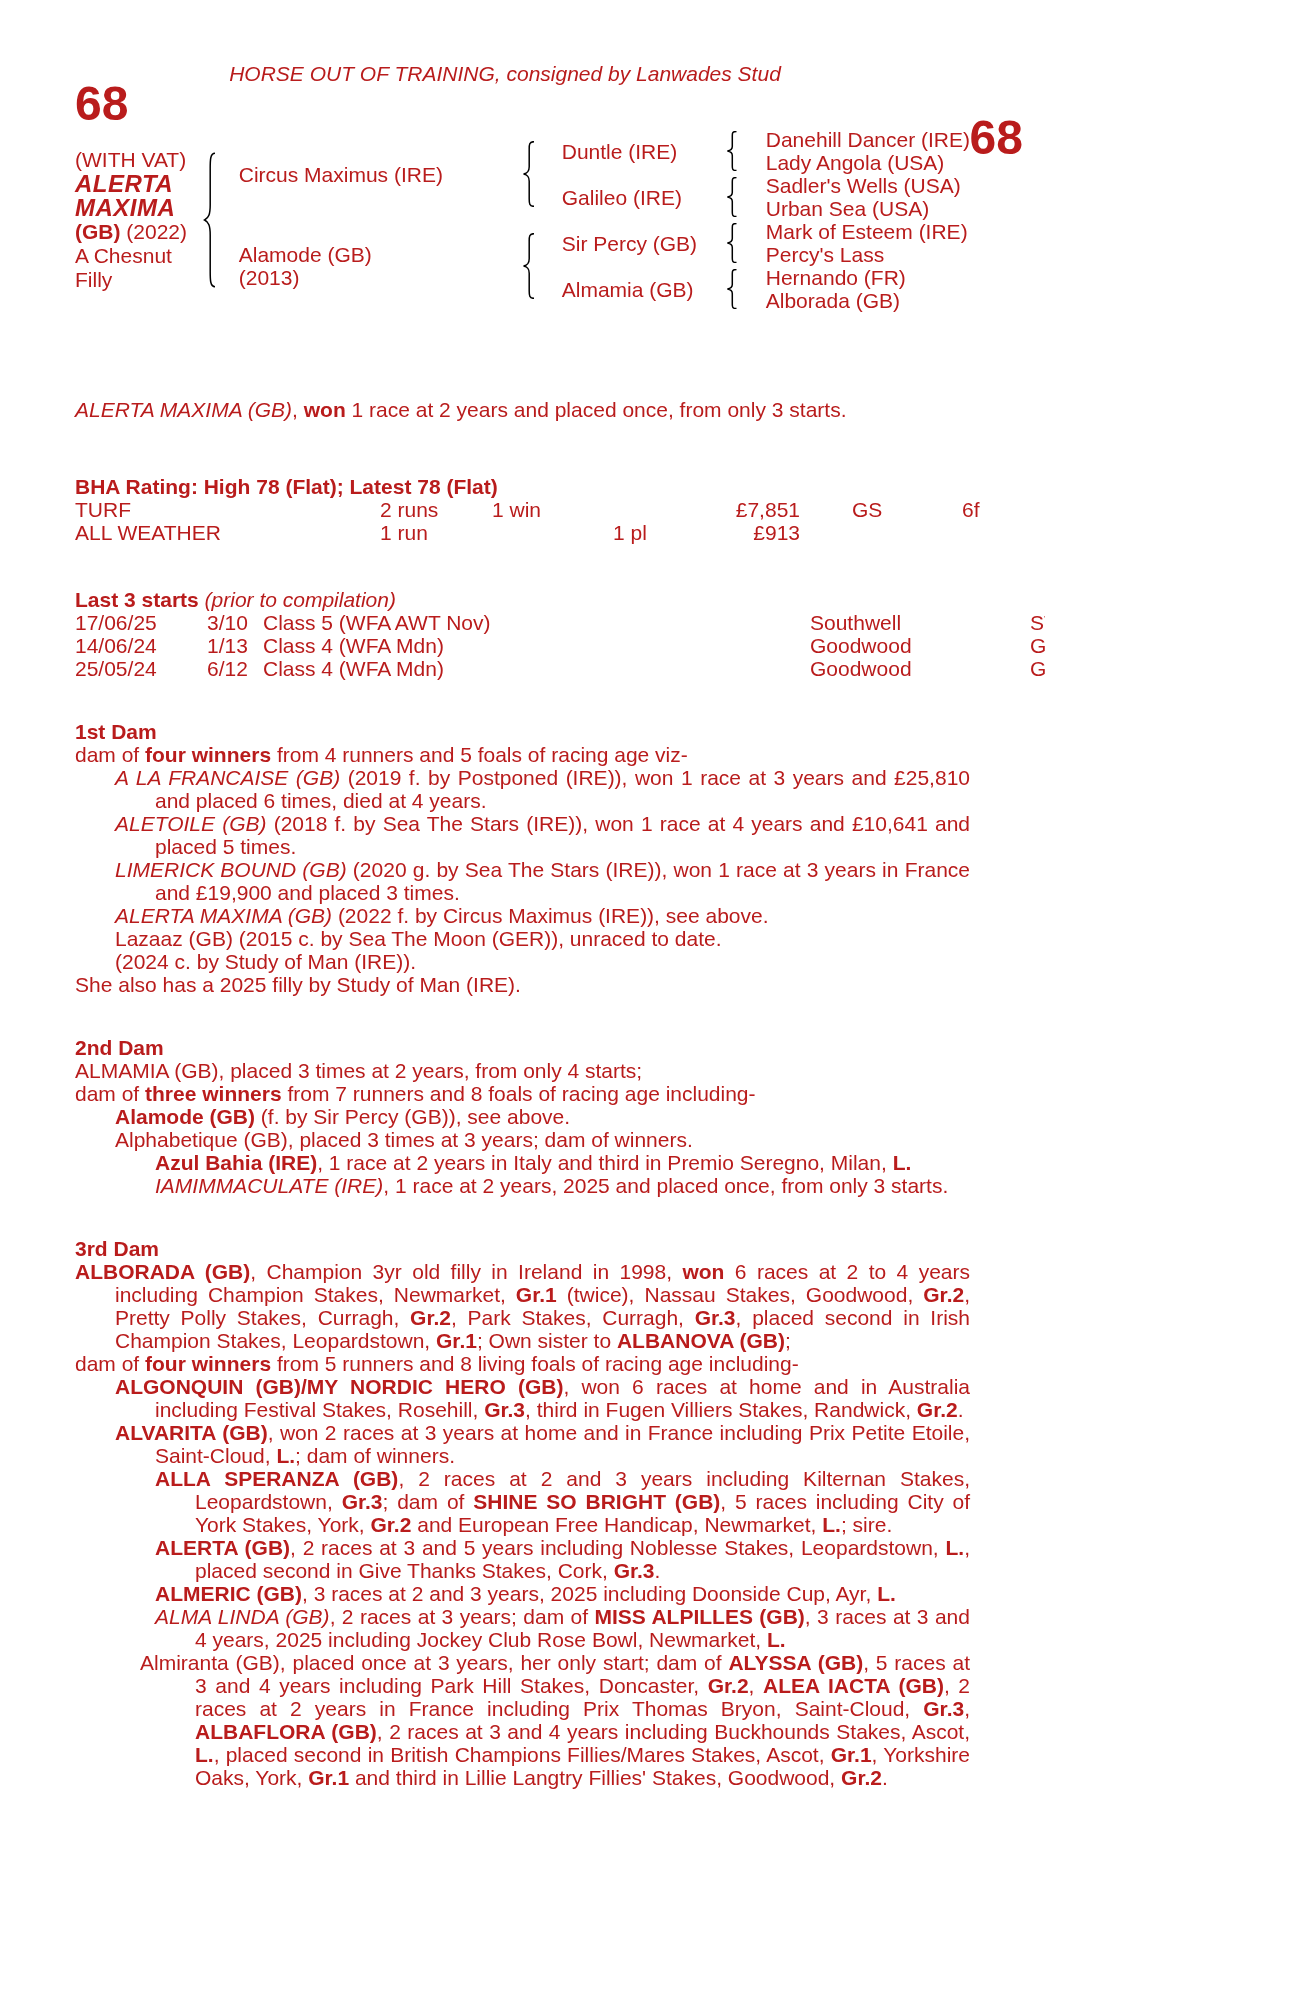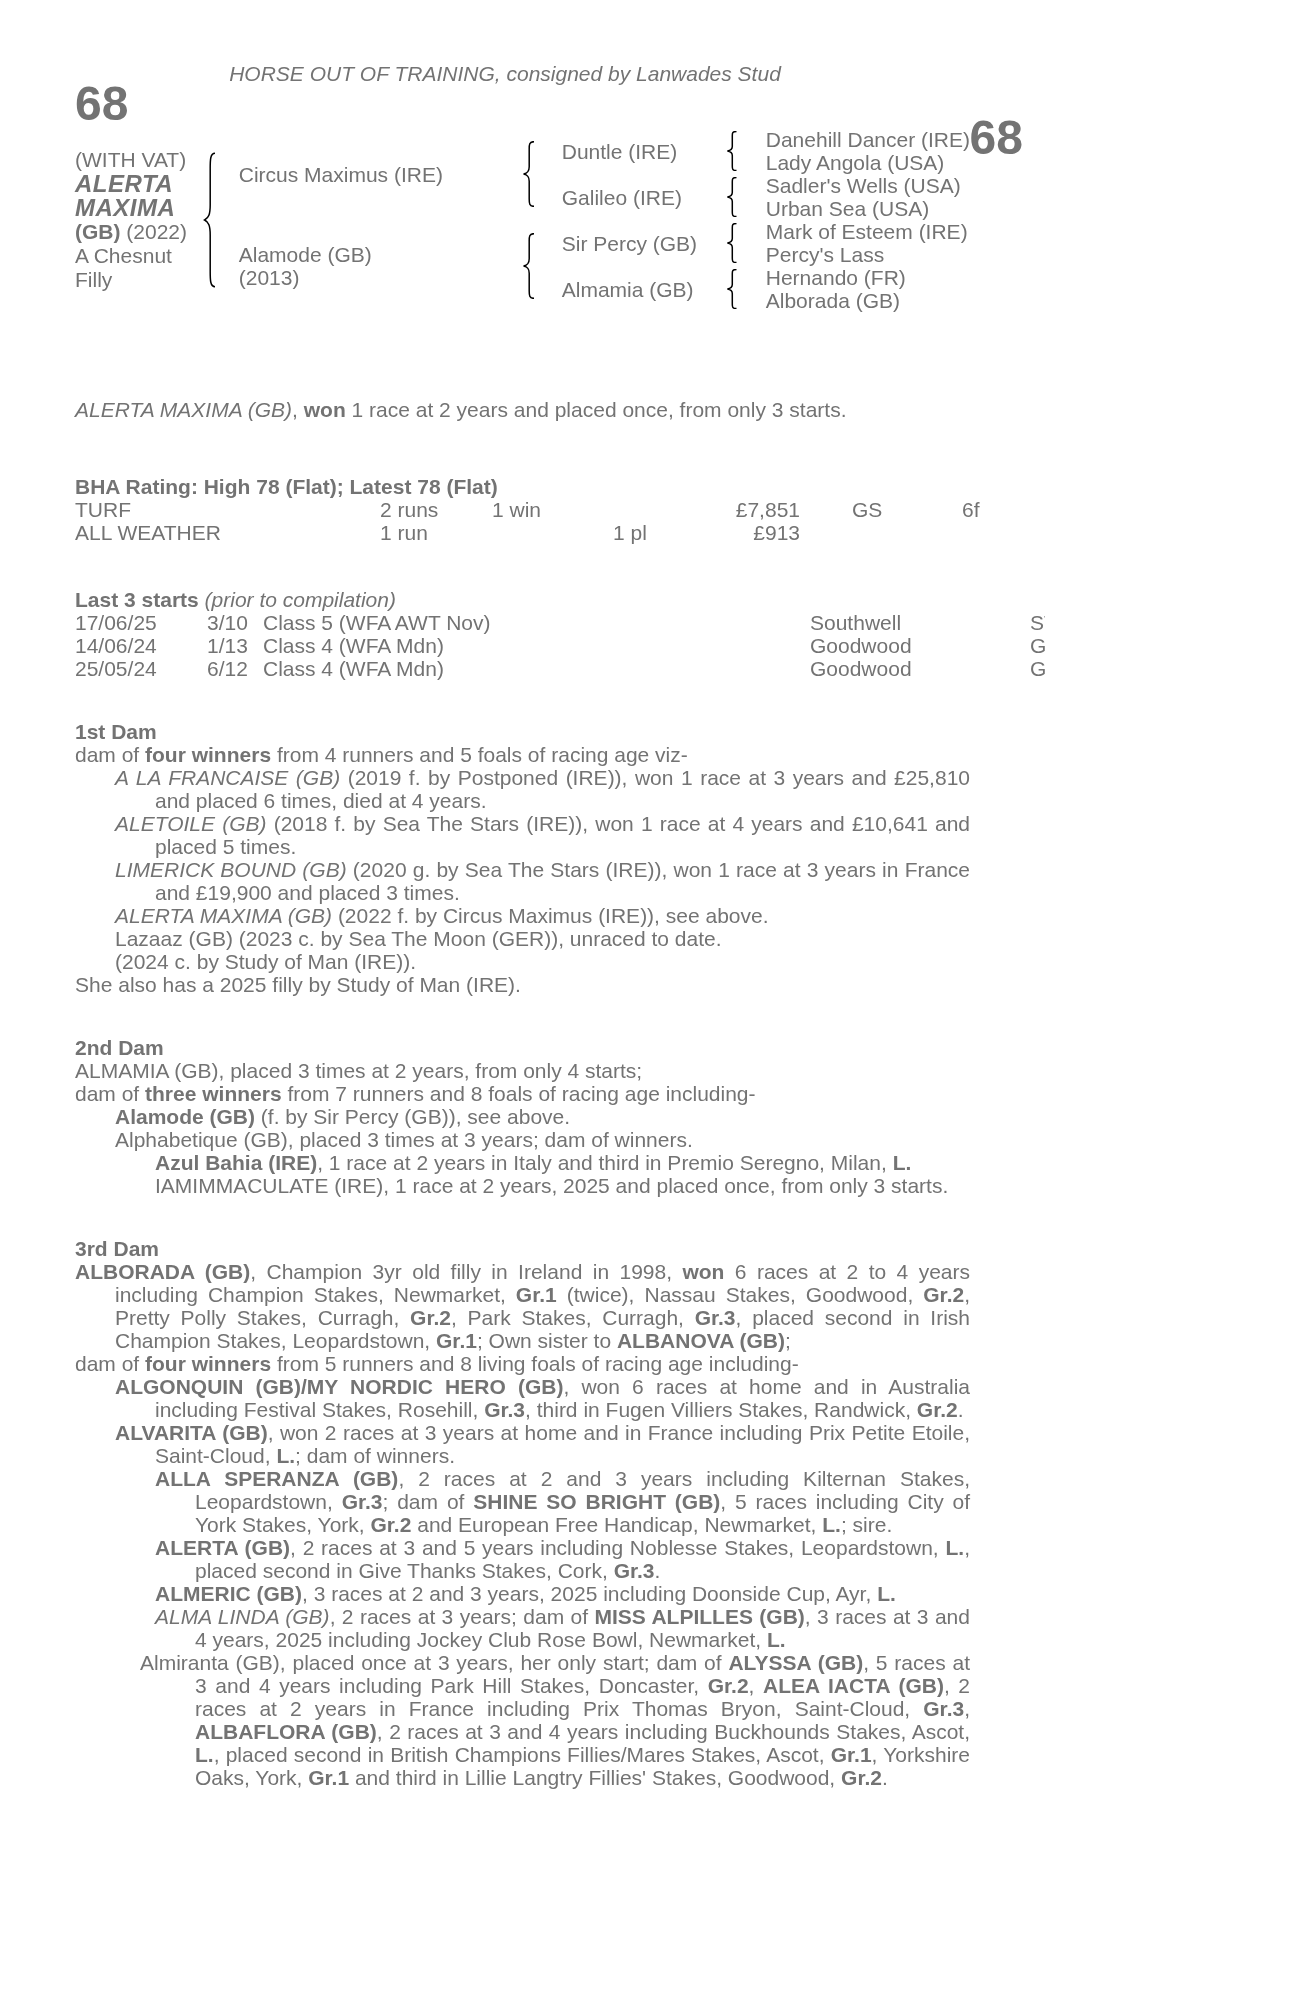--- a/index.html
+++ b/index.html
@@ -2,21 +2,21 @@
 <html><head>
 <meta charset="utf-8">
 <style>
   * { box-sizing: border-box; margin: 0; padding: 0; }
   html, body { background: #ffffff; }
   .page {
     position: relative;
     width: 1045px;
     height: 2000px;
     background: #ffffff;
-    color: #737373;
+    color: #b91c1c;
     font-family: "Liberation Sans", sans-serif;
     font-size: 21px;
     line-height: 23px;
     overflow: hidden;
   }
   .page-header {
     position: absolute;
     top: 62px; left: 0;
     width: 1010px;
     text-align: center;
@@ -230,33 +230,33 @@
       </div>
     </div>
 
     <div class="dam-section">
       <div class="dam-head">1st Dam</div>
       <p class="p-flat"><span>dam of </span><span style="font-weight: bold;">four winners</span><span> from 4 runners and 5 foals of racing age viz-</span></p>
       <p class="p-h1"><span style="font-style: italic;">A LA FRANCAISE (GB)</span><span> (2019 f. by Postponed (IRE)), won 1 race at 3 years and £25,810 and placed 6 times, died at 4 years.</span></p>
       <p class="p-h1"><span style="font-style: italic;">ALETOILE (GB)</span><span> (2018 f. by Sea The Stars (IRE)), won 1 race at 4 years and £10,641 and placed 5 times.</span></p>
       <p class="p-h1"><span style="font-style: italic;">LIMERICK BOUND (GB)</span><span> (2020 g. by Sea The Stars (IRE)), won 1 race at 3 years in France and £19,900 and placed 3 times.</span></p>
       <p class="p-h1"><span style="font-style: italic;">ALERTA MAXIMA (GB)</span><span> (2022 f. by Circus Maximus (IRE)), see above.</span></p>
-      <p class="p-h1"><span>Lazaaz (GB) (2023 c. by Sea The Moon (GER)), unraced to date.</span></p>
+      <p class="p-h1"><span>Lazaaz (GB) (2015 c. by Sea The Moon (GER)), unraced to date.</span></p>
       <p class="p-h1"><span>(2024 c. by Study of Man (IRE)).</span></p>
       <p class="p-flat"><span>She also has a 2025 filly by Study of Man (IRE).</span></p>
     </div>
 
     <div class="dam-section">
       <div class="dam-head">2nd Dam</div>
       <p class="p-flat"><span>ALMAMIA (GB), placed 3 times at 2 years, from only 4 starts;</span></p>
       <p class="p-flat"><span>dam of </span><span style="font-weight: bold;">three winners</span><span> from 7 runners and 8 foals of racing age including-</span></p>
       <p class="p-h1"><span style="font-weight: bold;">Alamode (GB)</span><span> (f. by Sir Percy (GB)), see above.</span></p>
       <p class="p-h1"><span>Alphabetique (GB), placed 3 times at 3 years; dam of winners.</span></p>
       <p class="p-l2"><span style="font-weight: bold;">Azul Bahia (IRE)</span><span>, 1 race at 2 years in Italy and third in Premio Seregno, Milan, </span><span style="font-weight: bold;">L.</span></p>
-      <p class="p-l2"><span style="">IAMIMMACULATE (IRE)</span><span>, 1 race at 2 years, 2025 and placed once, from only 3 starts.</span></p>
+      <p class="p-l2"><span style="font-style: italic;">IAMIMMACULATE (IRE)</span><span>, 1 race at 2 years, 2025 and placed once, from only 3 starts.</span></p>
     </div>
 
     <div class="dam-section">
       <div class="dam-head">3rd Dam</div>
       <p class="p-h0"><span style="font-weight: bold;">ALBORADA (GB)</span><span>, Champion 3yr old filly in Ireland in 1998, </span><span style="font-weight: bold;">won</span><span> 6 races at 2 to 4 years including Champion Stakes, Newmarket, </span><span style="font-weight: bold;">Gr.1</span><span> (twice), Nassau Stakes, Goodwood, </span><span style="font-weight: bold;">Gr.2</span><span>, Pretty Polly Stakes, Curragh, </span><span style="font-weight: bold;">Gr.2</span><span>, Park Stakes, Curragh, </span><span style="font-weight: bold;">Gr.3</span><span>, placed second in Irish Champion Stakes, Leopardstown, </span><span style="font-weight: bold;">Gr.1</span><span>; Own sister to </span><span style="font-weight: bold;">ALBANOVA (GB)</span><span>;</span></p>
       <p class="p-flat"><span>dam of </span><span style="font-weight: bold;">four winners</span><span> from 5 runners and 8 living foals of racing age including-</span></p>
       <p class="p-h1"><span style="font-weight: bold;">ALGONQUIN (GB)/MY NORDIC HERO (GB)</span><span>, won 6 races at home and in Australia including Festival Stakes, Rosehill, </span><span style="font-weight: bold;">Gr.3</span><span>, third in Fugen Villiers Stakes, Randwick, </span><span style="font-weight: bold;">Gr.2</span><span>.</span></p>
       <p class="p-h1"><span style="font-weight: bold; margin-top: 15px;">ALVARITA (GB)</span><span>, won 2 races at 3 years at home and in France including Prix Petite Etoile, Saint-Cloud, </span><span style="font-weight: bold;">L.</span><span>; dam of winners.</span></p>
       <p class="p-h2"><span style="font-weight: bold;">ALLA SPERANZA (GB)</span><span>, 2 races at 2 and 3 years including Kilternan Stakes, Leopardstown, </span><span style="font-weight: bold;">Gr.3</span><span>; dam of </span><span style="font-weight: bold;">SHINE SO BRIGHT (GB)</span><span>, 5 races including City of York Stakes, York, </span><span style="font-weight: bold;">Gr.2</span><span> and European Free Handicap, Newmarket, </span><span style="font-weight: bold;">L.</span><span>; sire.</span></p>
       <p class="p-h2"><span style="font-weight: bold;">ALERTA (GB)</span><span>, 2 races at 3 and 5 years including Noblesse Stakes, Leopardstown, </span><span style="font-weight: bold;">L.</span><span>, placed second in Give Thanks Stakes, Cork, </span><span style="font-weight: bold;">Gr.3</span><span>.</span></p>

